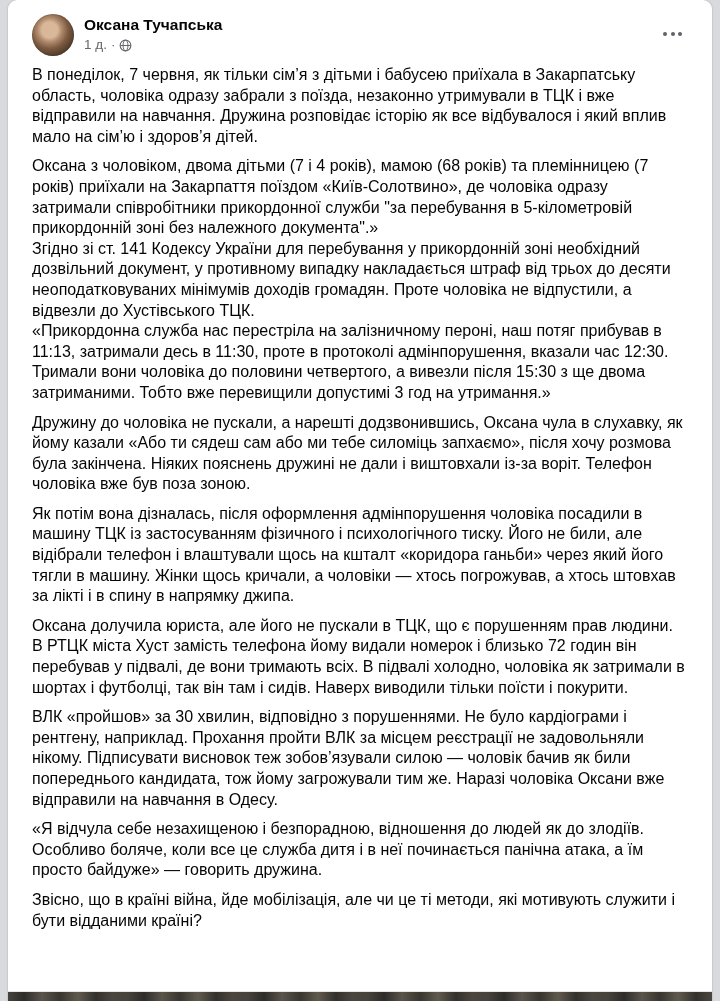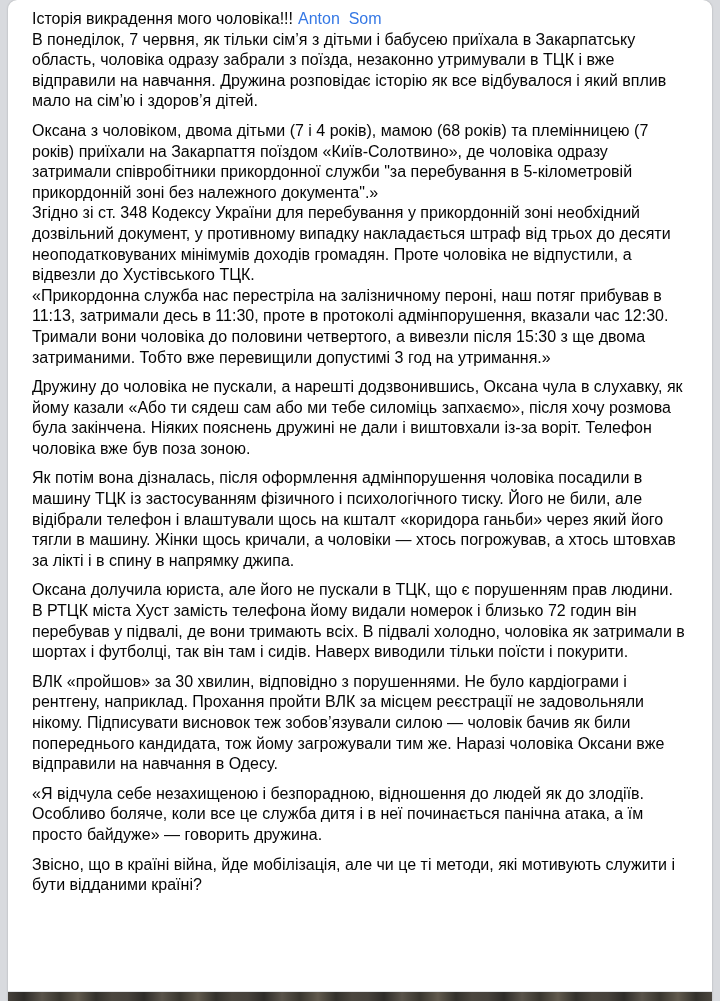--- a/index.html
+++ b/index.html
@@ -47,27 +47,48 @@
         #46423c 0px,#2e2c29 16px,#5a544b 34px,#39362f 52px,
         #615a4e 70px,#33312c 88px,#4b463f 104px,#46423c 120px);
     border-top:1px solid #e4e6e9;
   }
 </style>
 </head>
 <body>
 
 <article class="card">
 
+  <header class="post-header">
+    <div class="avatar"></div>
+    <div class="head-meta">
+      <div class="author">Оксана Тучапська</div>
+      <div class="meta-row">
+        <a>1 д.</a>
+        <span>·</span>
+        <span class="globe">
+          <svg width="13" height="13" viewBox="0 0 16 16" aria-hidden="true">
+            <circle cx="8" cy="8" r="6.6" fill="none" stroke="#65676b" stroke-width="1.4"></circle>
+            <path d="M1.6 8 H14.4" fill="none" stroke="#65676b" stroke-width="1.2"></path>
+            <ellipse cx="8" cy="8" rx="3" ry="6.6" fill="none" stroke="#65676b" stroke-width="1.2"></ellipse>
+          </svg>
+        </span>
+      </div>
+    </div>
+    <button class="more-btn" aria-label="More options">
+      <i></i>
+        <i></i>
+        <i></i>
+    </button>
+  </header>
 
   <div class="post-body">
-    <p class="para first"><span>Історія викрадення мого чоловіка!!!</span><a class="tag-link">Anton  Som</a></p>
 
     <p class="para tight">В понеділок, 7 червня, як тільки сім’я з дітьми і бабусею приїхала в Закарпатську область, чоловіка одразу забрали з поїзда, незаконно утримували в ТЦК і вже відправили на навчання. Дружина розповідає історію як все відбувалося і який вплив мало на сім’ю і здоров’я дітей.</p>
     <p class="para">Оксана з чоловіком, двома дітьми (7 і 4 років), мамою (68 років) та племінницею (7 років) приїхали на Закарпаття поїздом «Київ-Солотвино», де чоловіка одразу затримали співробітники прикордонної служби "за перебування в 5-кілометровій прикордонній зоні без належного документа".»</p>
-    <p class="para tight">Згідно зі ст. 348 Кодексу України для перебування у прикордонній зоні необхідний дозвільний документ, у противному випадку накладається штраф від трьох до десяти неоподатковуваних мінімумів доходів громадян. Проте чоловіка не відпустили, а відвезли до Хустівського ТЦК.</p>
+    <p class="para tight">Згідно зі ст. 141 Кодексу України для перебування у прикордонній зоні необхідний дозвільний документ, у противному випадку накладається штраф від трьох до десяти неоподатковуваних мінімумів доходів громадян. Проте чоловіка не відпустили, а відвезли до Хустівського ТЦК.</p>
     <p class="para tight">«Прикордонна служба нас перестріла на залізничному пероні, наш потяг прибував в 11:13, затримали десь в 11:30, проте в протоколі адмінпорушення, вказали час 12:30. Тримали вони чоловіка до половини четвертого, а вивезли після 15:30 з ще двома затриманими. Тобто вже перевищили допустимі 3 год на утримання.»</p>
     <p class="para">Дружину до чоловіка не пускали, а нарешті додзвонившись, Оксана чула в слухавку, як йому казали «Або ти сядеш сам або ми тебе силоміць запхаємо», після хочу розмова була закінчена. Ніяких пояснень дружині не дали і виштовхали із-за воріт. Телефон чоловіка вже був поза зоною.</p>
     <p class="para">Як потім вона дізналась, після оформлення адмінпорушення чоловіка посадили в машину ТЦК із застосуванням фізичного і психологічного тиску. Його не били, але відібрали телефон і влаштували щось на кшталт «коридора ганьби» через який його тягли в машину. Жінки щось кричали, а чоловіки — хтось погрожував, а хтось штовхав за лікті і в спину в напрямку джипа.</p>
     <p class="para">Оксана долучила юриста, але його не пускали в ТЦК, що є порушенням прав людини. В РТЦК міста Хуст замість телефона йому видали номерок і близько 72 годин він перебував у підвалі, де вони тримають всіх. В підвалі холодно, чоловіка як затримали в шортах і футболці, так він там і сидів. Наверх виводили тільки поїсти і покурити.</p>
     <p class="para">ВЛК «пройшов» за 30 хвилин, відповідно з порушеннями. Не було кардіограми і рентгену, наприклад. Прохання пройти ВЛК за місцем реєстрації не задовольняли нікому. Підписувати висновок теж зобов’язували силою — чоловік бачив як били попереднього кандидата, тож йому загрожували тим же. Наразі чоловіка Оксани вже відправили на навчання в Одесу.</p>
     <p class="para">«Я відчула себе незахищеною і безпорадною, відношення до людей як до злодіїв. Особливо боляче, коли все це служба дитя і в неї починається панічна атака, а їм просто байдуже» — говорить дружина.</p>
     <p class="para">Звісно, що в країні війна, йде мобілізація, але чи це ті методи, які мотивують служити і бути відданими країні?</p>
   </div>
 
   <div class="photo-edge"></div>

